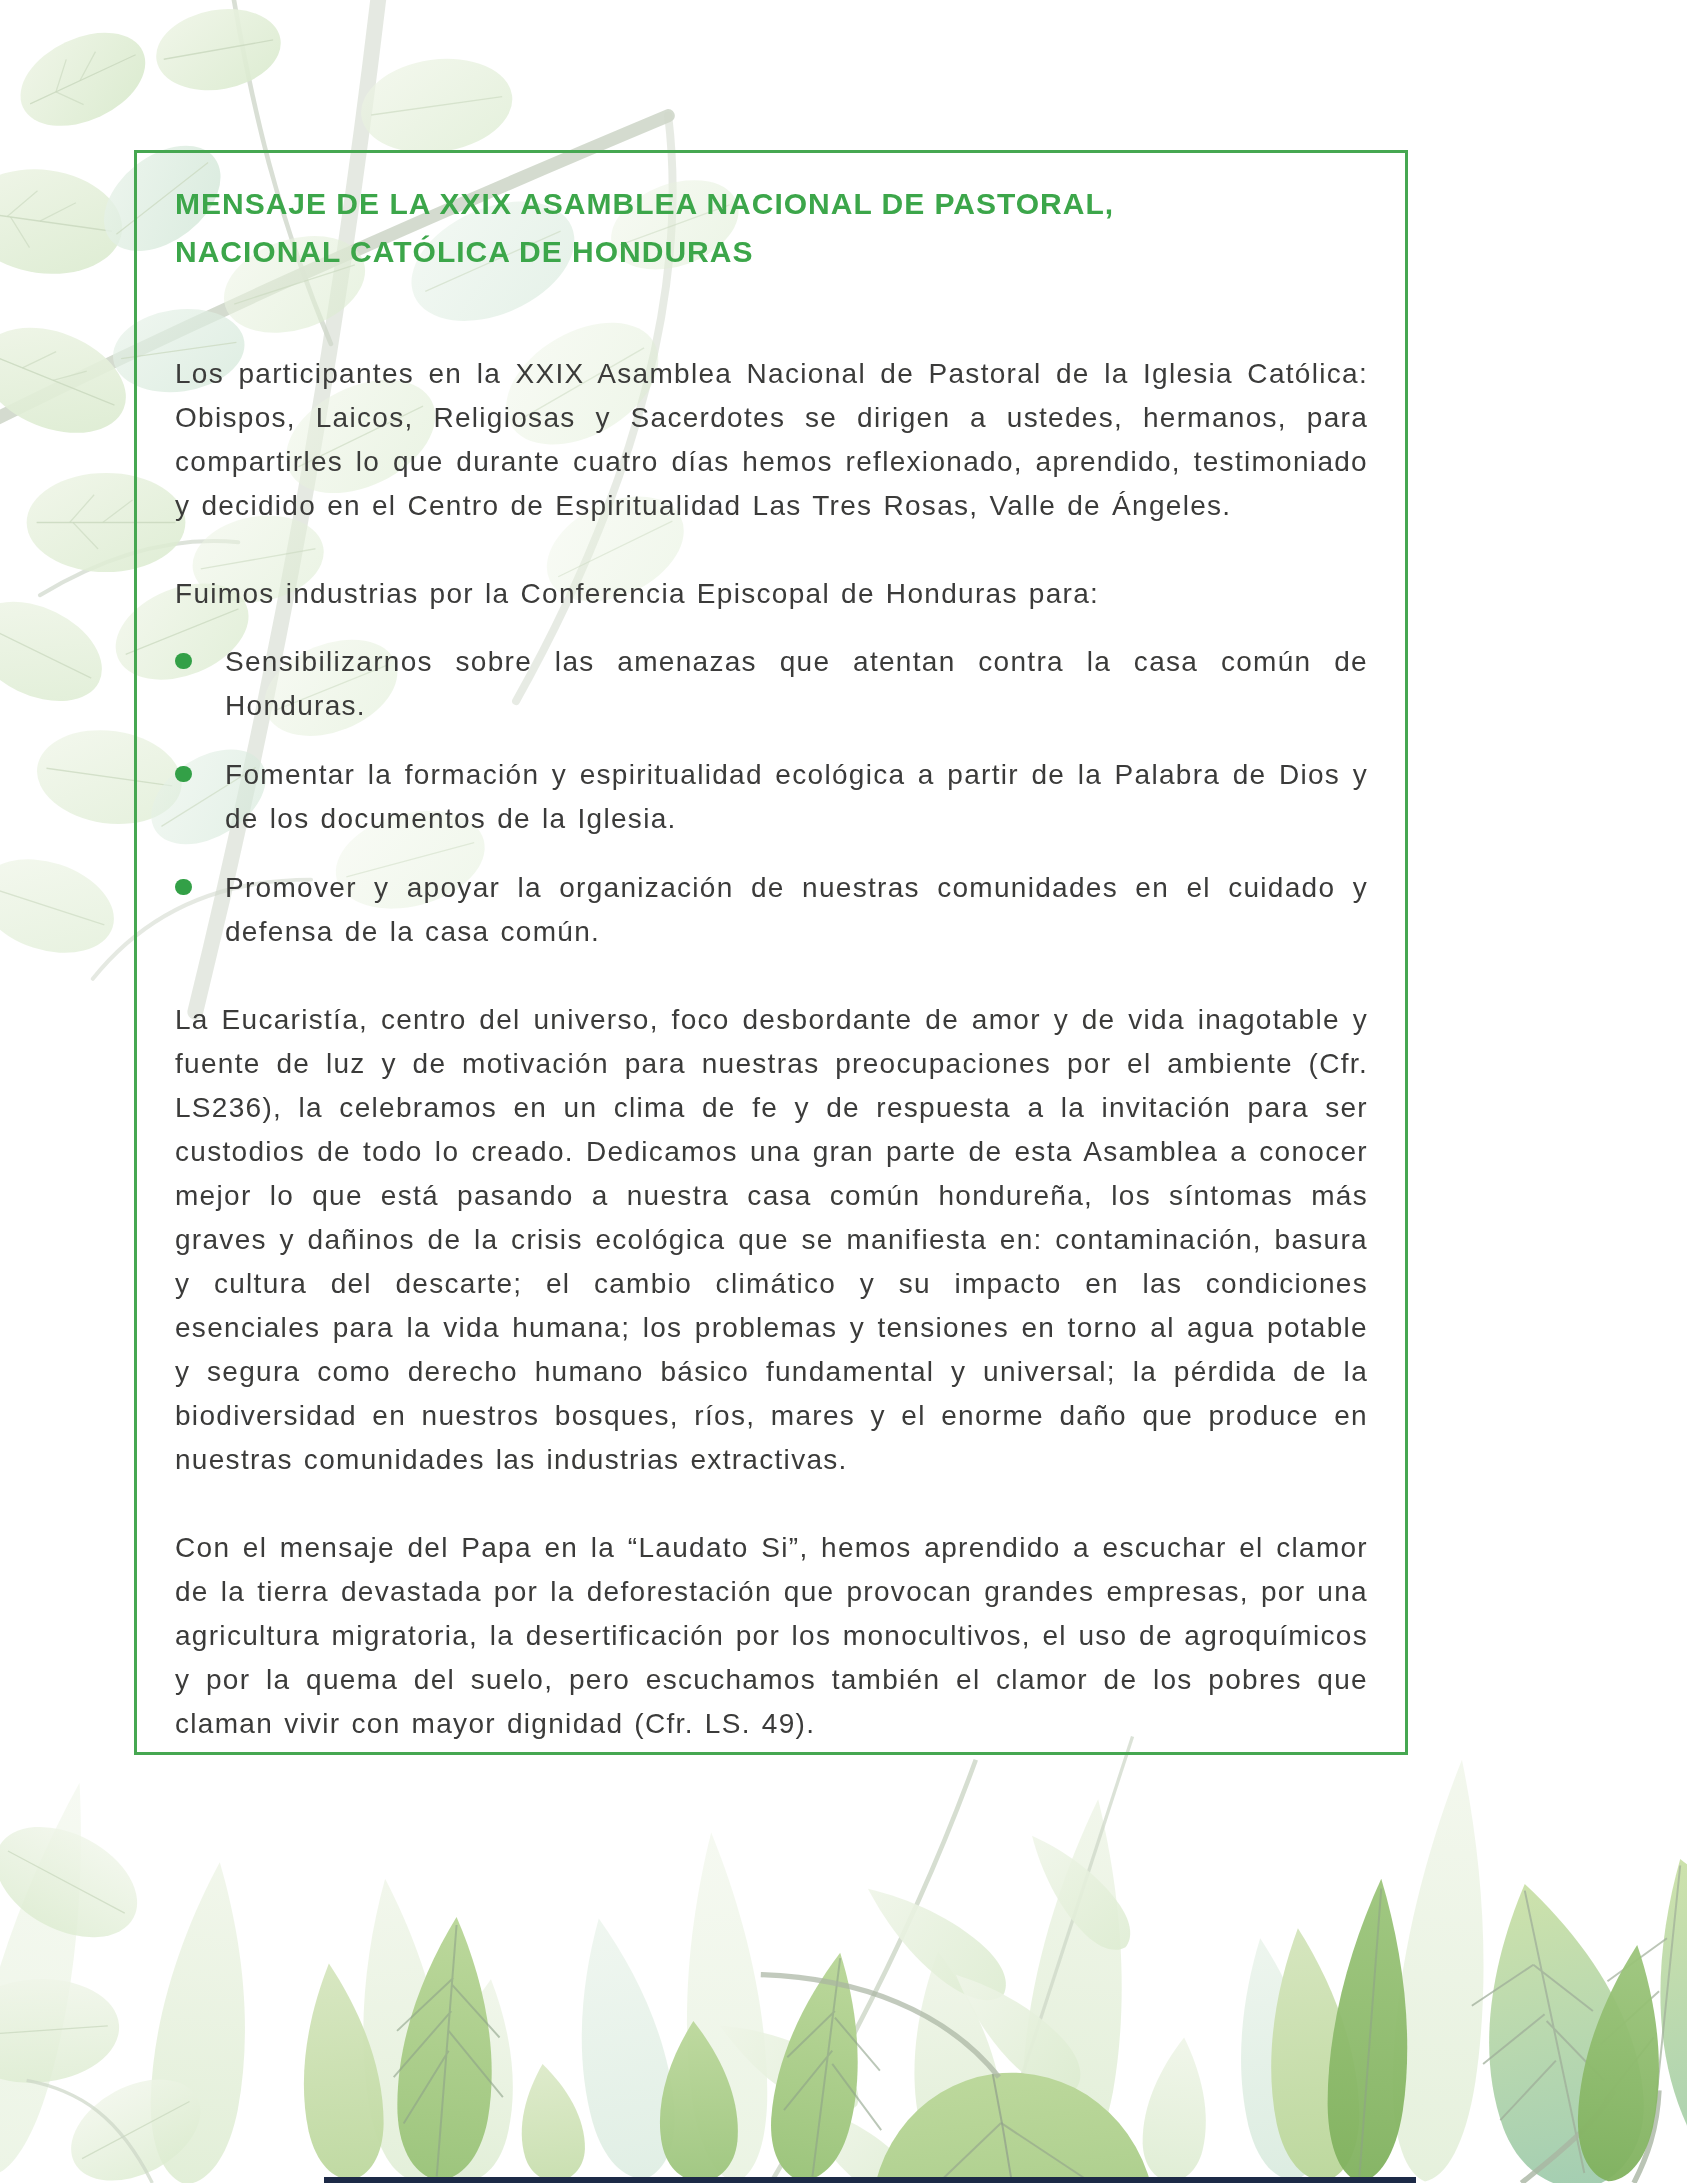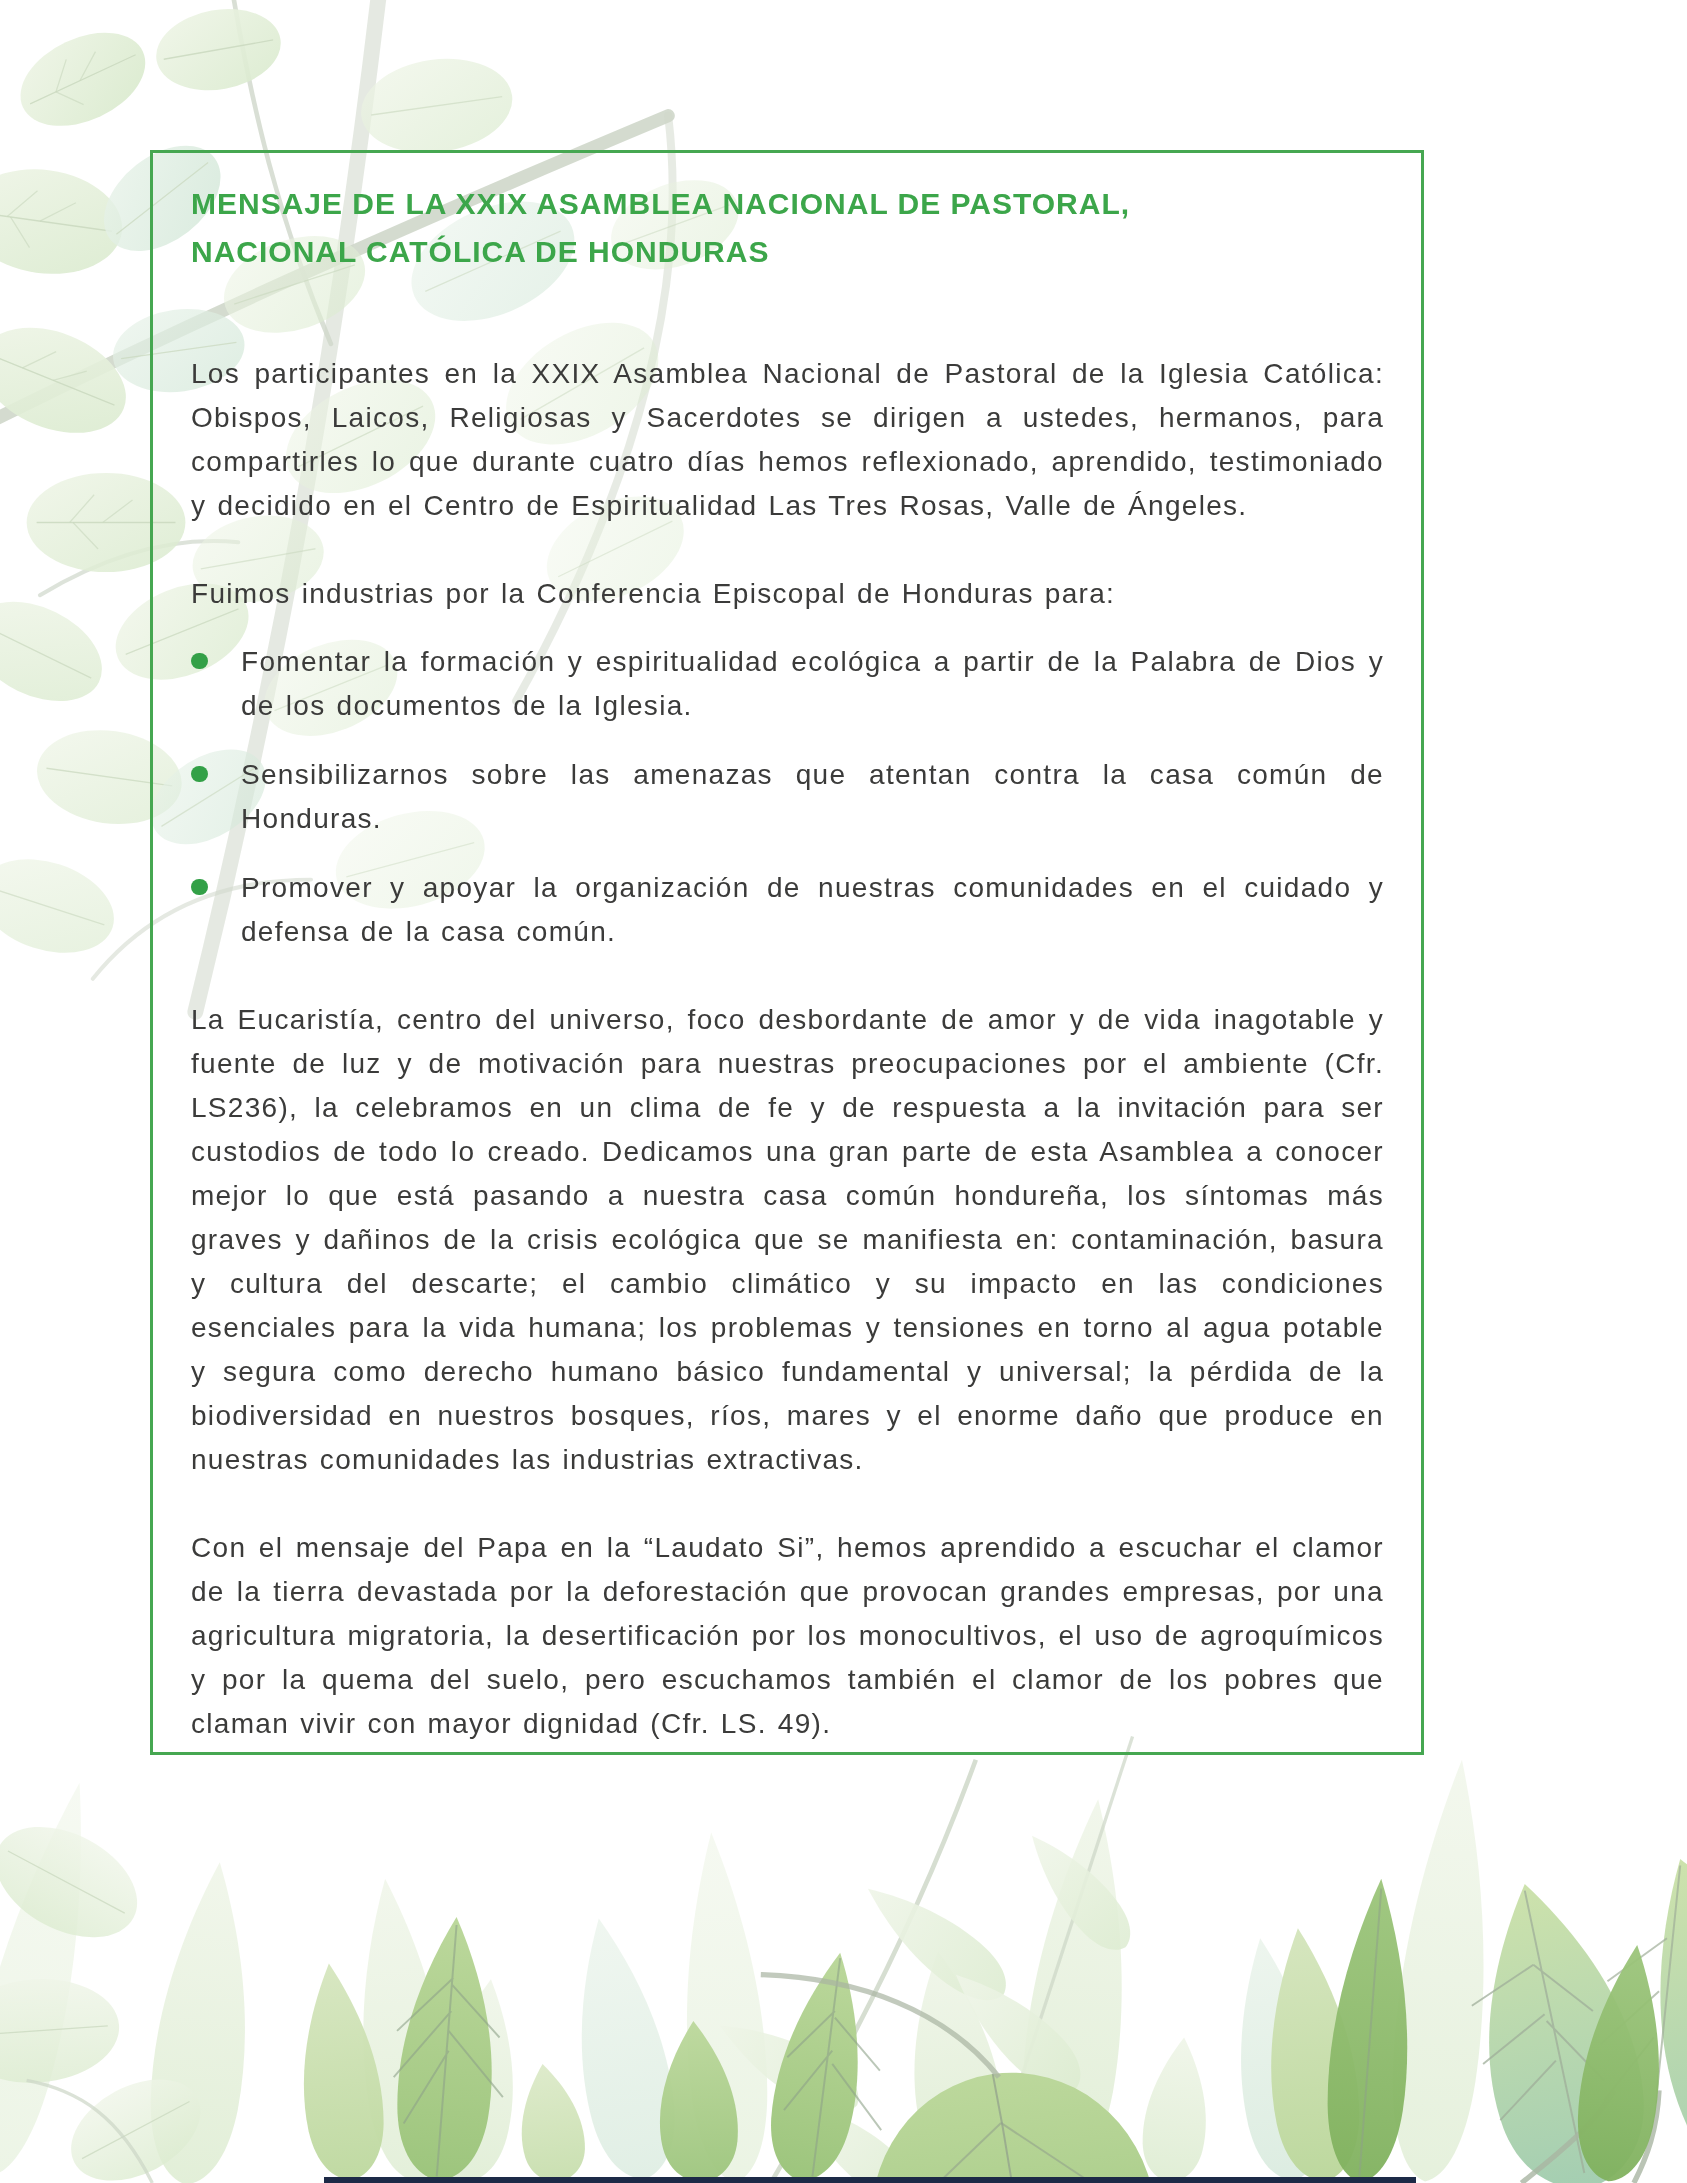--- a/index.html
+++ b/index.html
@@ -1,21 +1,21 @@
 <!DOCTYPE html>
 <html style="font-size:10.6px"><head>
 <meta charset="utf-8">
 <style>
   html,body{margin:0;padding:0;background:#ffffff;}
   .page{position:relative;width:1687px;height:2183px;background:#ffffff;overflow:hidden;
         font-family:"Liberation Sans", sans-serif;}
   .decor{position:absolute;pointer-events:none;}
   .decor.tl{left:0;top:0;}
   .decor.bottom{left:0;top:1720px;}
-  .msg-box{position:absolute;left:150px;top:150px;width:1274px;height:1605px;
+  .msg-box{position:absolute;left:134px;top:150px;width:1274px;height:1605px;
            border:3.3px solid #46a751;box-sizing:border-box;padding:26.5px 37px 0 38px;}
   .title{margin:0;color:#3ca64a;font-size:30px;font-weight:bold;line-height:48px;
          letter-spacing:1px;}
   .title .tl-line{display:block;}
   .para{margin:44px 0 0 0;color:#3b3b3a;font-size:28px;line-height:44px;
         letter-spacing:1.3px;word-spacing:2px;text-align:justify;}
   .para.first{margin-top:76px;}
   .bullets{margin-top:24px;}
   .bullet-item{display:flex;margin-top:25px;}
   .bullet-item:first-child{margin-top:0;}
@@ -244,27 +244,27 @@
 
     <p class="para first">Los participantes en la XXIX Asamblea Nacional de Pastoral de la Iglesia Católica: Obispos, Laicos, Religiosas y Sacerdotes se dirigen a ustedes, hermanos, para compartirles lo que durante cuatro días hemos reflexionado, aprendido, testimoniado y decidido en el Centro de Espiritualidad Las Tres Rosas, Valle de Ángeles.</p>
 
     <p class="para">Fuimos industrias por la Conferencia Episcopal de Honduras para:</p>
 
     <div class="bullets">
       <div class="bullet-item">
         <span class="bullet-marker">
             <span class="dot"></span>
           </span>
-        <span class="bullet-text">Fomentar la formación y espiritualidad ecológica a partir de la Palabra de Dios y de los documentos de la Iglesia.</span>
+        <span class="bullet-text">Sensibilizarnos sobre las amenazas que atentan contra la casa común de Honduras.</span>
       </div>
       <div class="bullet-item">
         <span class="bullet-marker">
             <span class="dot"></span>
           </span>
-        <span class="bullet-text">Sensibilizarnos sobre las amenazas que atentan contra la casa común de Honduras.</span>
+        <span class="bullet-text">Fomentar la formación y espiritualidad ecológica a partir de la Palabra de Dios y de los documentos de la Iglesia.</span>
       </div>
       <div class="bullet-item">
         <span class="bullet-marker">
             <span class="dot"></span>
           </span>
         <span class="bullet-text">Promover y apoyar la organización de nuestras comunidades en el cuidado y defensa de la casa común.</span>
       </div>
     </div>
 
     <p class="para">La Eucaristía, centro del universo, foco desbordante de amor y de vida inagotable y fuente de luz y de motivación para nuestras preocupaciones por el ambiente (Cfr. LS236), la celebramos en un clima de fe y de respuesta a la invitación para ser custodios de todo lo creado. Dedicamos una gran parte de esta Asamblea a conocer mejor lo que está pasando a nuestra casa común hondureña, los síntomas más graves y dañinos de la crisis ecológica que se manifiesta en: contaminación, basura y cultura del descarte; el cambio climático y su impacto en las condiciones esenciales para la vida humana; los problemas y tensiones en torno al agua potable y segura como derecho humano básico fundamental y universal; la pérdida de la biodiversidad en nuestros bosques, ríos, mares y el enorme daño que produce en nuestras comunidades las industrias extractivas.</p>

